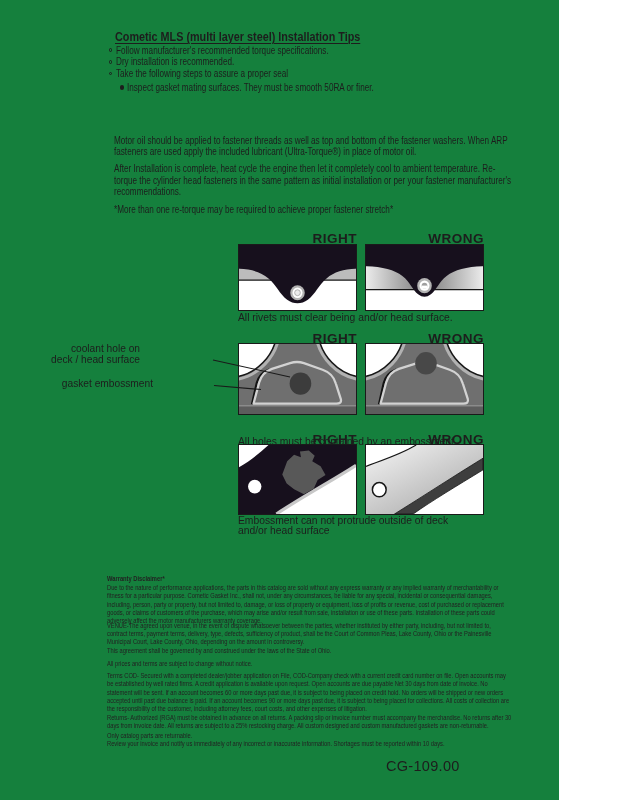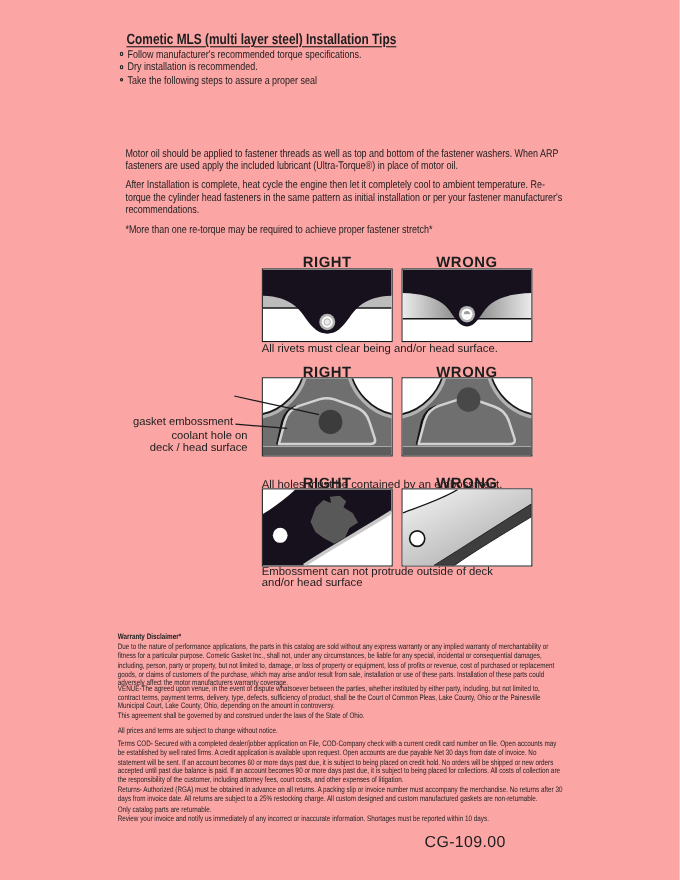--- a/index.html
+++ b/index.html
@@ -1,34 +1,34 @@
 <!DOCTYPE html>
 <html><head>
 <meta charset="utf-8">
 <style>
   * { margin:0; padding:0; box-sizing:border-box; }
   html,body { background:#ffffff; }
   .page {
-    position:relative; width:618px; height:800px; background:#fca5a5;
+    position:relative; width:559px; height:800px; background:#15803d;
     font-family:"Liberation Sans", sans-serif; color:#1d1d1d; overflow:hidden;
   }
   .abs { position:absolute; }
   
   .sx  { display:inline-block; transform:scaleX(0.8); transform-origin:0 0; white-space:nowrap; }
   .body-sx { transform:scaleX(0.8); transform-origin:0 0; font-size:10.2px; line-height:11.5px; width:500px; }
   .title-txt { font-size:13.5px; font-weight:bold; text-decoration:underline; text-underline-offset:2px; text-decoration-thickness:1.3px; }
   .h2 { font-size:12.5px; font-weight:bold; }
   .bullets { left:108.5px; top:44.5px; font-size:10.2px; }
   .brow { height:11.7px; white-space:nowrap; }
   .brow .txt { vertical-align:baseline; }
   .marker-o { display:inline-block; width:3.6px; height:3.6px; border:1px solid #1d1d1d; border-radius:50%; margin-right:4px; vertical-align:1.5px; }
   .marker-f { display:inline-block; width:4.2px; height:4.2px; background:#1d1d1d; border-radius:50%; margin-right:3.5px; vertical-align:1.5px; }
   .sub { padding-left:11px; }
   .sub-first { margin-top:2.5px; }
-  .dlabel { width:119px; text-align:center; font-size:13.5px; font-weight:bold; letter-spacing:0.5px; }
+  .dlabel { width:119px; text-align:right; font-size:13.5px; font-weight:bold; letter-spacing:0.5px; }
   .dbox { width:119px; border:1.6px solid #1a1a1a; background:#fff; }
   .dbox svg { display:block; width:100%; height:100%; }
   .h1box { height:67px; } .h2box { height:72px; } .h3box { height:71px; }
   .caption { font-size:10.3px; line-height:10.3px; }
   .cap3 { width:218px; line-height:10.2px; }
   .sidelabel { font-size:10.2px; line-height:10.6px; text-align:right; white-space:nowrap; }
   .disc { font-size:7.2px; line-height:8.3px; transform:scaleX(0.8); transform-origin:0 0; width:506px; color:#222; }
   .disc-h { font-size:7.2px; font-weight:bold; }
   .pagecode { font-size:14.5px; letter-spacing:0.3px; color:#1d1d1d; }
 </style>
@@ -43,20 +43,23 @@
 
   <div class="abs bullets">
     <div class="brow">
       <span class="marker-o"></span><span class="sx txt">Follow manufacturer's recommended torque specifications.</span>
     </div>
     <div class="brow">
       <span class="marker-o"></span><span class="sx txt">Dry installation is recommended.</span>
     </div>
     <div class="brow">
       <span class="marker-o"></span><span class="sx txt">Take the following steps to assure a proper seal</span>
+    </div>
+    <div class="brow sub sub-first">
+      <span class="marker-f"></span><span class="sx txt">Inspect gasket mating surfaces.  They must be smooth 50RA or finer.</span>
     </div>
   </div>
 
   <div class="abs body-sx" style="left:114px; top:134.5px;">Motor oil should be applied to fastener threads as well as top and bottom of the fastener washers. When ARP fasteners are used apply the included lubricant (Ultra-Torque®) in place of motor oil.</div>
   <div class="abs body-sx" style="left:114px; top:163px;">After Installation is complete, heat cycle the engine then let it completely cool to ambient temperature. Re-torque the cylinder head fasteners in the same pattern as initial installation or per your fastener manufacturer's recommendations.</div>
   <div class="abs body-sx" style="left:114px; top:203.5px; white-space:nowrap;">*More than one re-torque may be required to achieve proper fastener stretch*</div>
 
   <div>
     <div class="abs dlabel" style="left:238px; top:230.5px;">RIGHT</div>
     <div class="abs dlabel" style="left:365px; top:230.5px;">WRONG</div>
@@ -94,21 +97,21 @@
       </svg>
     </div>
 
     <div class="abs caption" style="left:238px; top:312.5px; white-space:nowrap;">All rivets must clear being and/or head surface.</div>
   </div>
 
   <div>
     <div class="abs dlabel" style="left:238px; top:330.5px;">RIGHT</div>
     <div class="abs dlabel" style="left:365px; top:330.5px;">WRONG</div>
 
-    <div class="abs sidelabel" style="right:393px; top:344px;margin-top:48px;">
+    <div class="abs sidelabel" style="right:419px; top:344px;">
       <div>coolant hole on</div>
       <div>deck / head surface</div>
     </div>
     <div class="abs sidelabel" style="right:406px; top:378.5px;">gasket embossment</div>
 
     <div class="abs dbox h2box" style="left:238px; top:343px;">
       <svg viewBox="0 0 119 69" preserveAspectRatio="none">
         <rect width="119" height="69" fill="#6f6f6f"></rect>
         <line x1="0" y1="61" x2="119" y2="61" stroke="#a8a8a8" stroke-width="1"></line>
         <rect x="0" y="61.6" width="119" height="7.4" fill="#5d5d5d"></rect>

